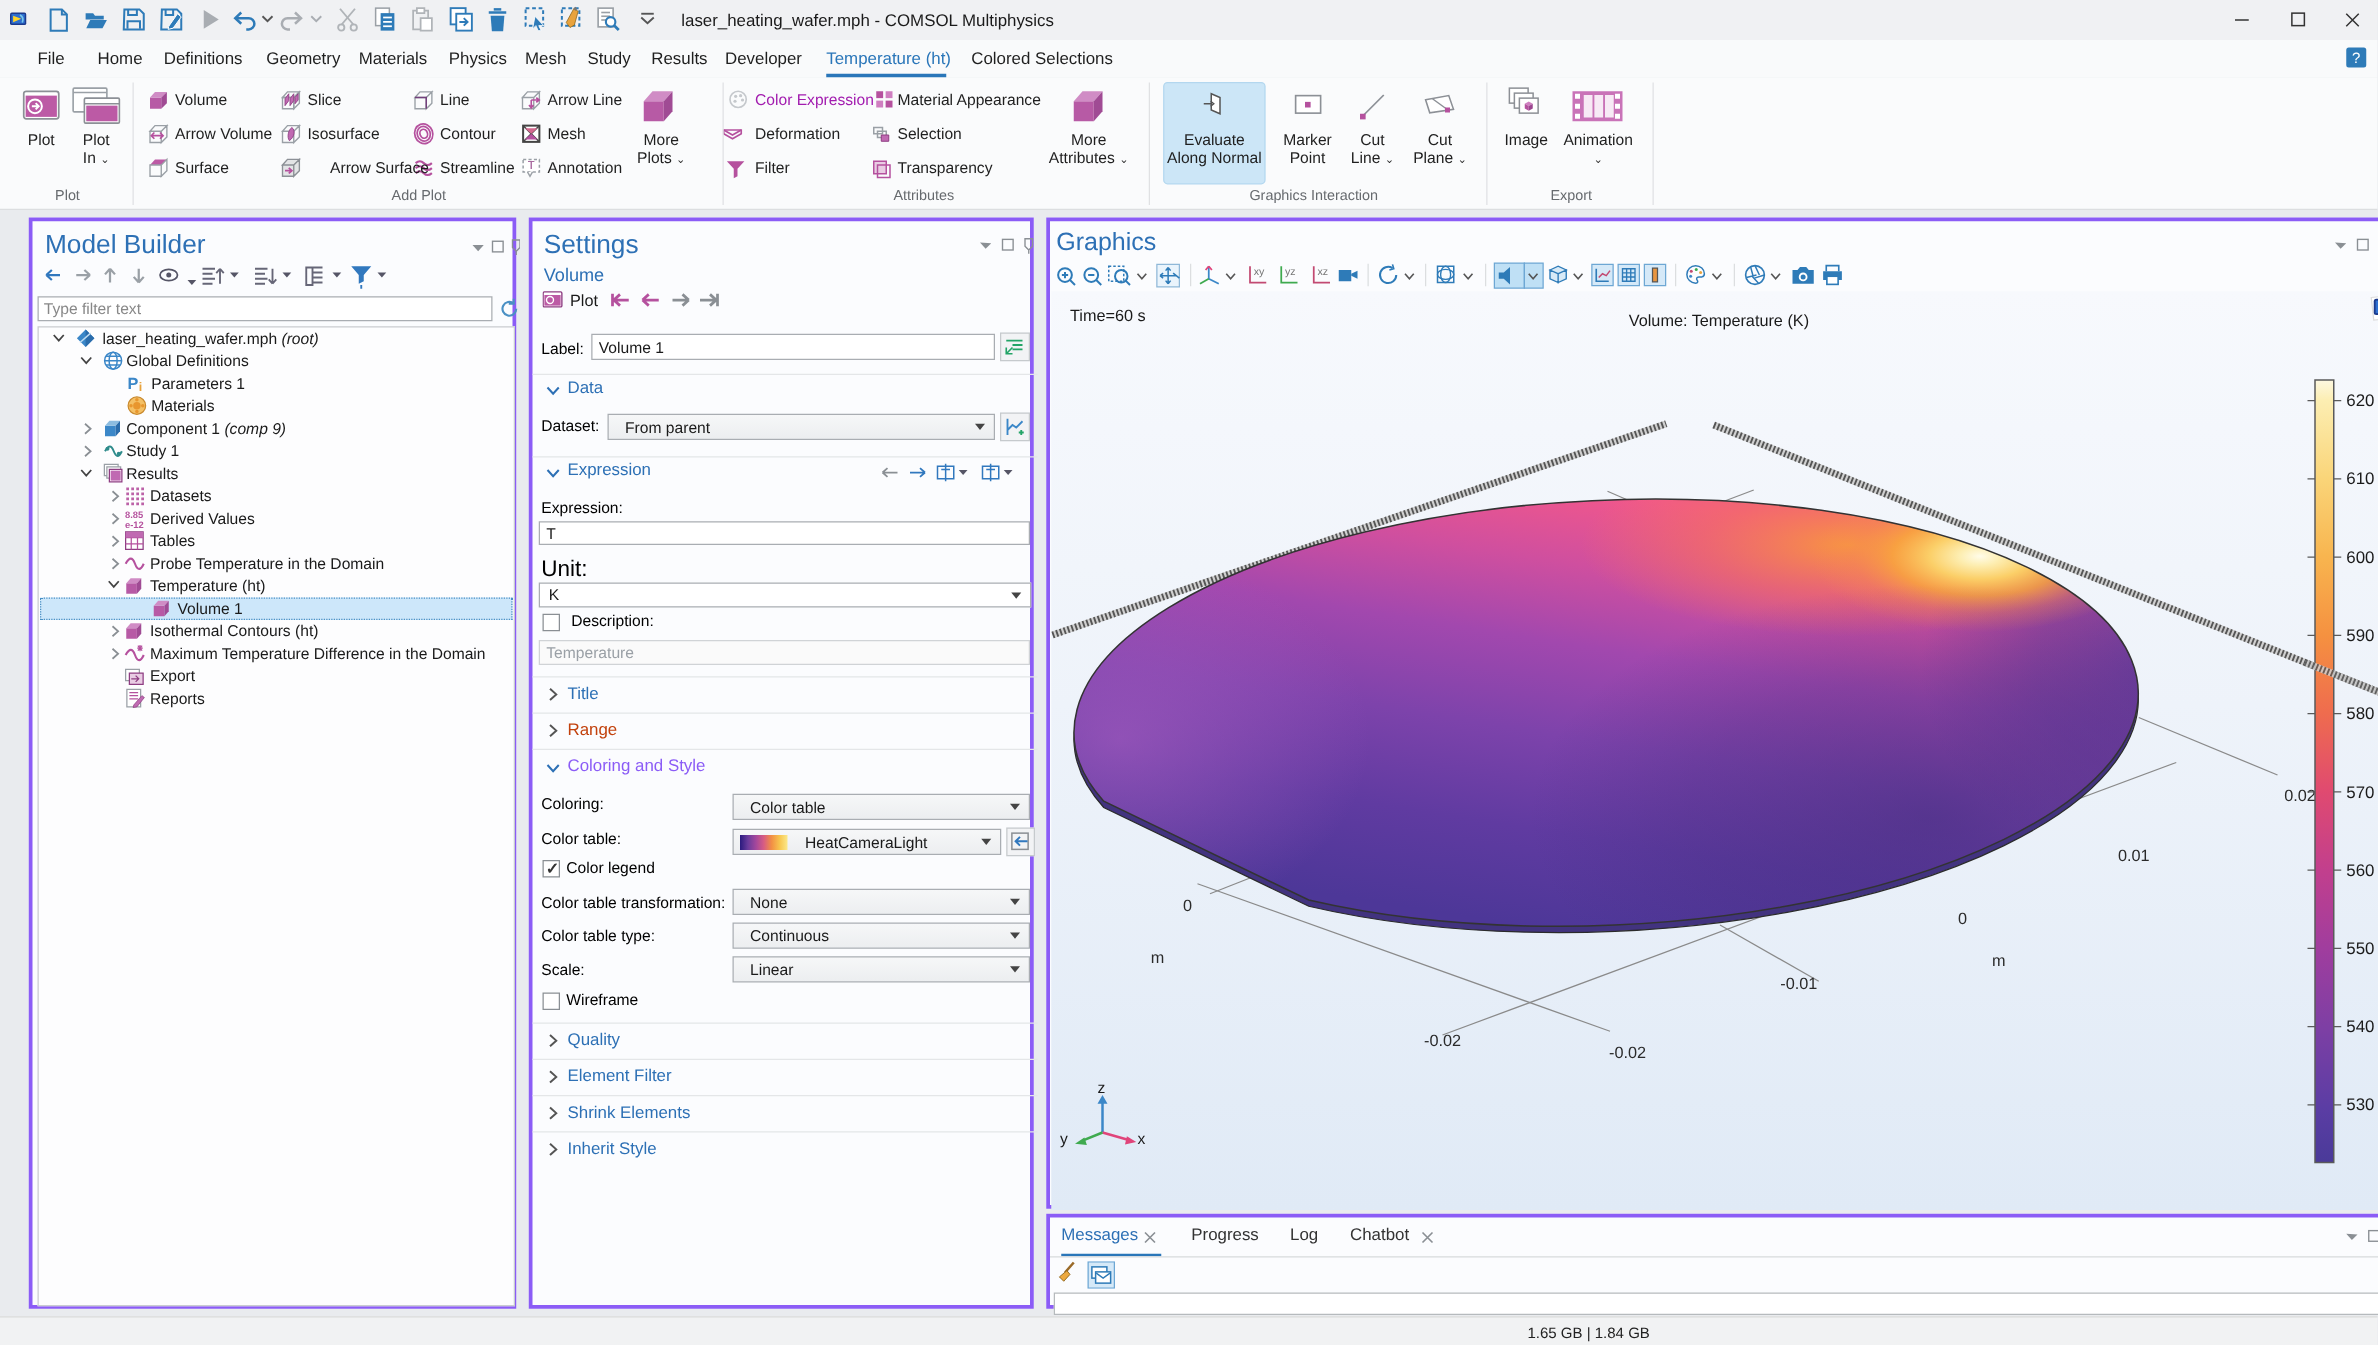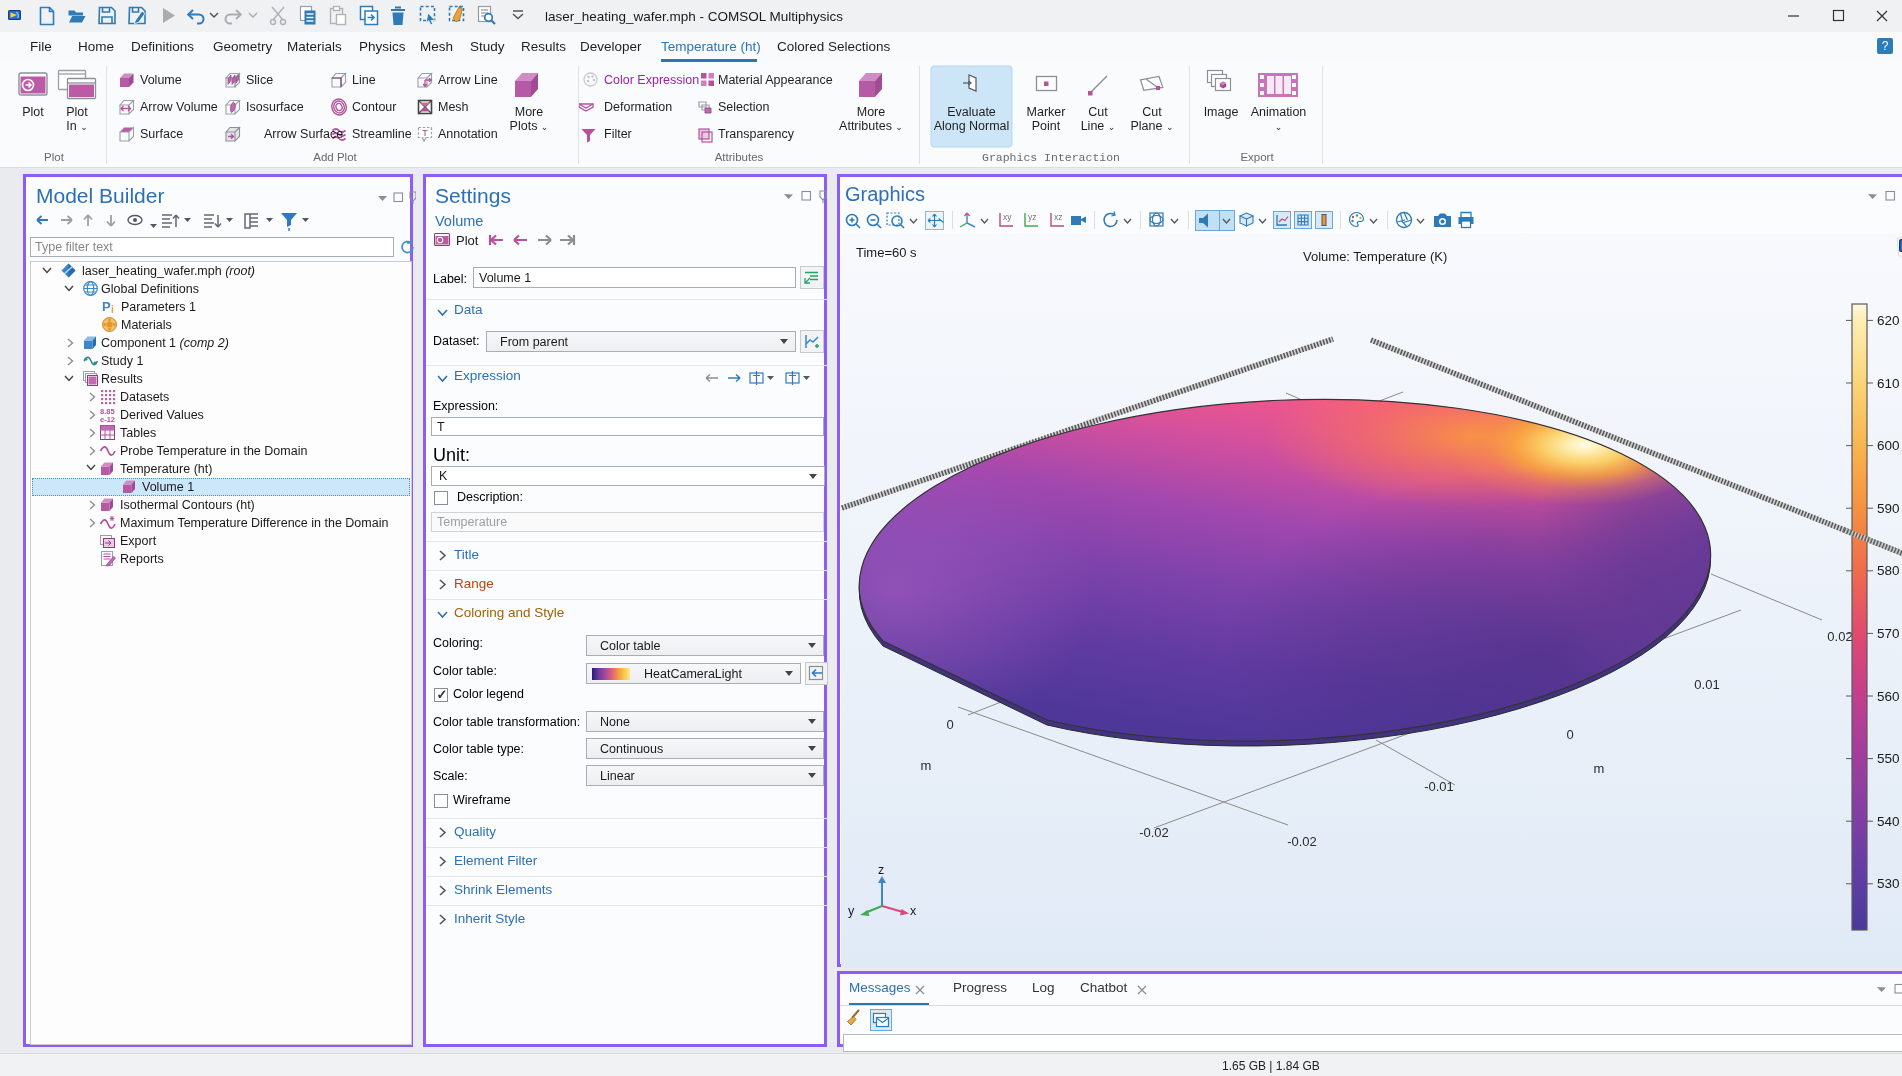--- a/index.html
+++ b/index.html
@@ -372,21 +372,21 @@
 <div class="bigbtn" style="left:831px; top:43px; width:80px;">More<br>Attributes <span style="font-size:9px;">⌄</span></div>
 <div class="bigbtn" style="left:931px; top:43px; width:81px;">Evaluate<br>Along Normal</div>
 <div class="bigbtn" style="left:1016px; top:43px; width:60px;">Marker<br>Point</div>
 <div class="bigbtn" style="left:1068px; top:43px; width:60px;">Cut<br>Line <span style="font-size:9px;">⌄</span></div>
 <div class="bigbtn" style="left:1122px; top:43px; width:60px;">Cut<br>Plane <span style="font-size:9px;">⌄</span></div>
 <div class="bigbtn" style="left:1191px; top:43px; width:60px;">Image</div>
 <div class="bigbtn" style="left:1246px; top:43px; width:65px;">Animation<br><span style="font-size:9px;">⌄</span></div>
 <div class="grouplabel" style="left:24px; width:60px;">Plot</div>
 <div class="grouplabel" style="left:295px; width:80px;">Add Plot</div>
 <div class="grouplabel" style="left:699px; width:80px;">Attributes</div>
-<div class="grouplabel" style="left:976px; width:150px;font-family:Liberation Mono, monospace;">Graphics Interaction</div>
+<div class="grouplabel" style="left:976px; width:150px;">Graphics Interaction</div>
 <div class="grouplabel" style="left:1227px; width:60px;">Export</div>
 <div class="rdiv" style="left:106px;"></div>
 <div class="rdiv" style="left:578px;"></div>
 <div class="rdiv" style="left:919px;"></div>
 <div class="rdiv" style="left:1189px;"></div>
 <div class="rdiv" style="left:1322px;"></div>
 </div>
 <div id="modelbuilder" class="panel" style="left:3px; top:174px; width:390px; height:873px;">
 <div class="ptitle" style="position:absolute; left:10px; top:7px;">Model Builder</div>
 <svg width="390" height="34" style="position:absolute; left:0; top:12px;">
@@ -569,21 +569,21 @@
   <g transform="translate(69,289)">
     <rect x="1.5" y="0.5" width="11" height="14" fill="#fff" stroke="#9aa0a6"></rect>
     <path d="M3.5 3 h7 M3.5 5.5 h7 M3.5 8 h7" stroke="#b5519e" stroke-width="1"></path>
     <path d="M7 13 L13.5 5.5 L15.5 7 L9.5 14.5 L6.5 15 Z" fill="#c06ab2" stroke="#8e3d82" stroke-width="0.6"></path>
   </g>
 </svg>
 <div style="position:absolute; left:51px; top:2px;">laser_heating_wafer.mph <i>(root)</i></div>
 <div style="position:absolute; left:70px; top:20px;">Global Definitions</div>
 <div style="position:absolute; left:90px; top:38px;">Parameters 1</div>
 <div style="position:absolute; left:90px; top:56px;">Materials</div>
-<div style="position:absolute; left:70px; top:74px;">Component 1 <i>(comp 2)</i></div>
+<div style="position:absolute; left:70px; top:74px;">Component 1 <i>(comp 9)</i></div>
 <div style="position:absolute; left:70px; top:92px;">Study 1</div>
 <div style="position:absolute; left:70px; top:110px;">Results</div>
 <div style="position:absolute; left:89px; top:128px;">Datasets</div>
 <div style="position:absolute; left:89px; top:146px;">Derived Values</div>
 <div style="position:absolute; left:89px; top:164px;">Tables</div>
 <div style="position:absolute; left:89px; top:182px;">Probe Temperature in the Domain</div>
 <div style="position:absolute; left:89px; top:200px;">Temperature (ht)</div>
 <div style="position:absolute; left:111px; top:218px;">Volume 1</div>
 <div style="position:absolute; left:89px; top:236px;">Isothermal Contours (ht)</div>
 <div style="position:absolute; left:89px; top:254px;">Maximum Temperature Difference in the Domain</div>
@@ -676,21 +676,21 @@
 <div style="position:absolute; left:28px; top:370px; font-size:13.5px; color:#2d70b5;">Title</div>
 <div style="position:absolute; left:0px; top:393px; width:404px; height:1px; background:#e4e6e8;"></div>
 <svg width="16" height="14" style="position:absolute; left:11px; top:401px;">
       <path d="M3 2 l5 4.5 l-5 4.5" stroke="#555" stroke-width="1.6" fill="none"></path>
     </svg>
 <div style="position:absolute; left:28px; top:399px; font-size:13.5px; color:#c2410c;">Range</div>
 <div style="position:absolute; left:0px; top:422px; width:404px; height:1px; background:#e4e6e8;"></div>
 <svg width="16" height="12" style="position:absolute; left:10px; top:432px;">
       <path d="M2 3 l4.5 5 l4.5 -5" stroke="#2d70b5" stroke-width="1.6" fill="none"></path>
     </svg>
-<div style="position:absolute; left:28px; top:428px; font-size:13.5px; color:#a16207;">Coloring and Style</div>
+<div style="position:absolute; left:28px; top:428px; font-size:13.5px; color:#8b5cf6;">Coloring and Style</div>
 <div style="position:absolute; left:7px; top:459px; font-size:12.5px;">Coloring:</div>
 <div class="combo" style="position:absolute; left:160px; top:458px; width:238px; height:21px;">
       <span>Color table</span>
     </div>
 <div style="position:absolute; left:7px; top:487px; font-size:12.5px;">Color table:</div>
 <div class="combo" style="position:absolute; left:160px; top:486px; width:215px; height:21px;">
       <span style="margin-left:44px;">HeatCameraLight</span>
   <div style="position:absolute; left:5px; top:3.5px; width:38px; height:12px; background:linear-gradient(90deg,#2a1a7e,#6a3b9c,#a3479c,#d85c83,#f29044,#f7c54e,#fbe88a);"></div>
 </div>
 <div style="position:absolute; left:379px; top:485px; width:23px; height:23px; background:#f2f3f5; border:1px solid #c6cacd;">

